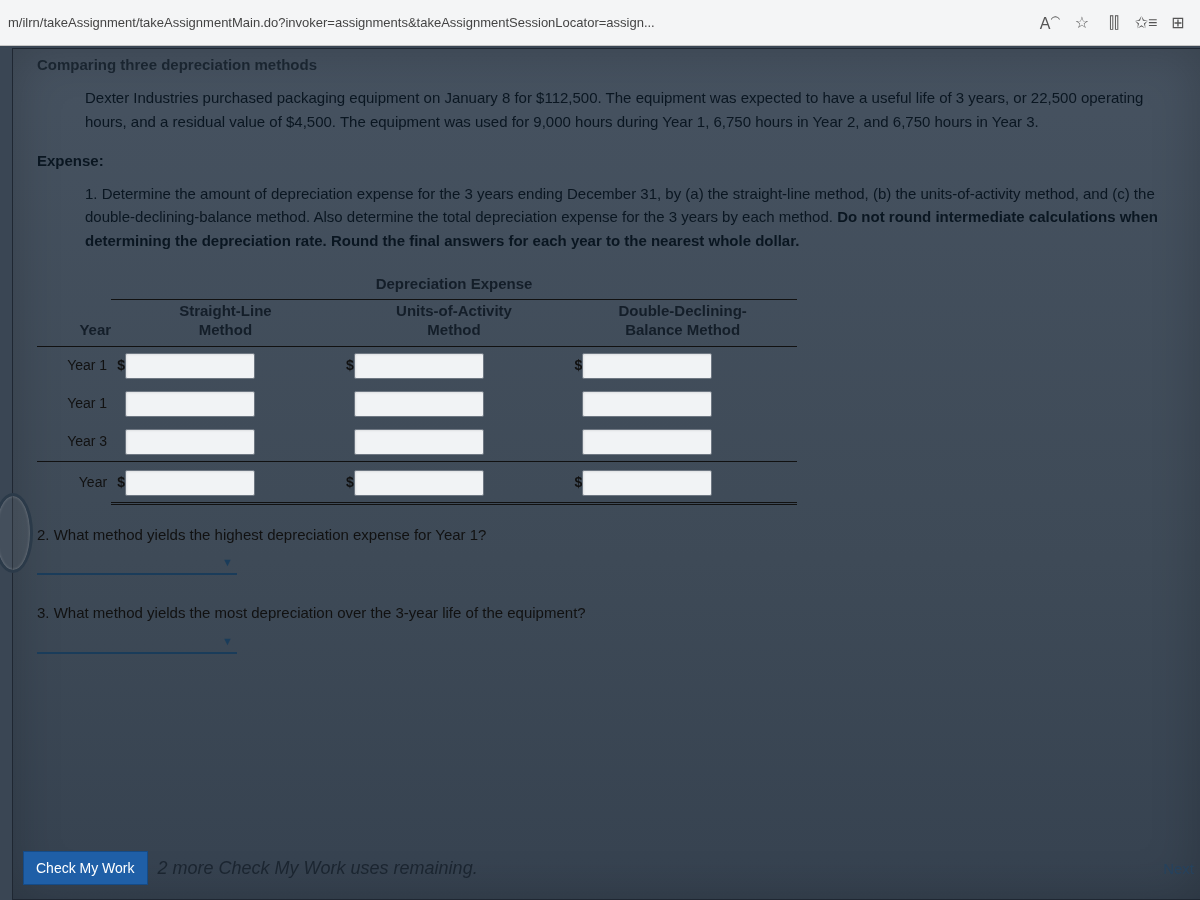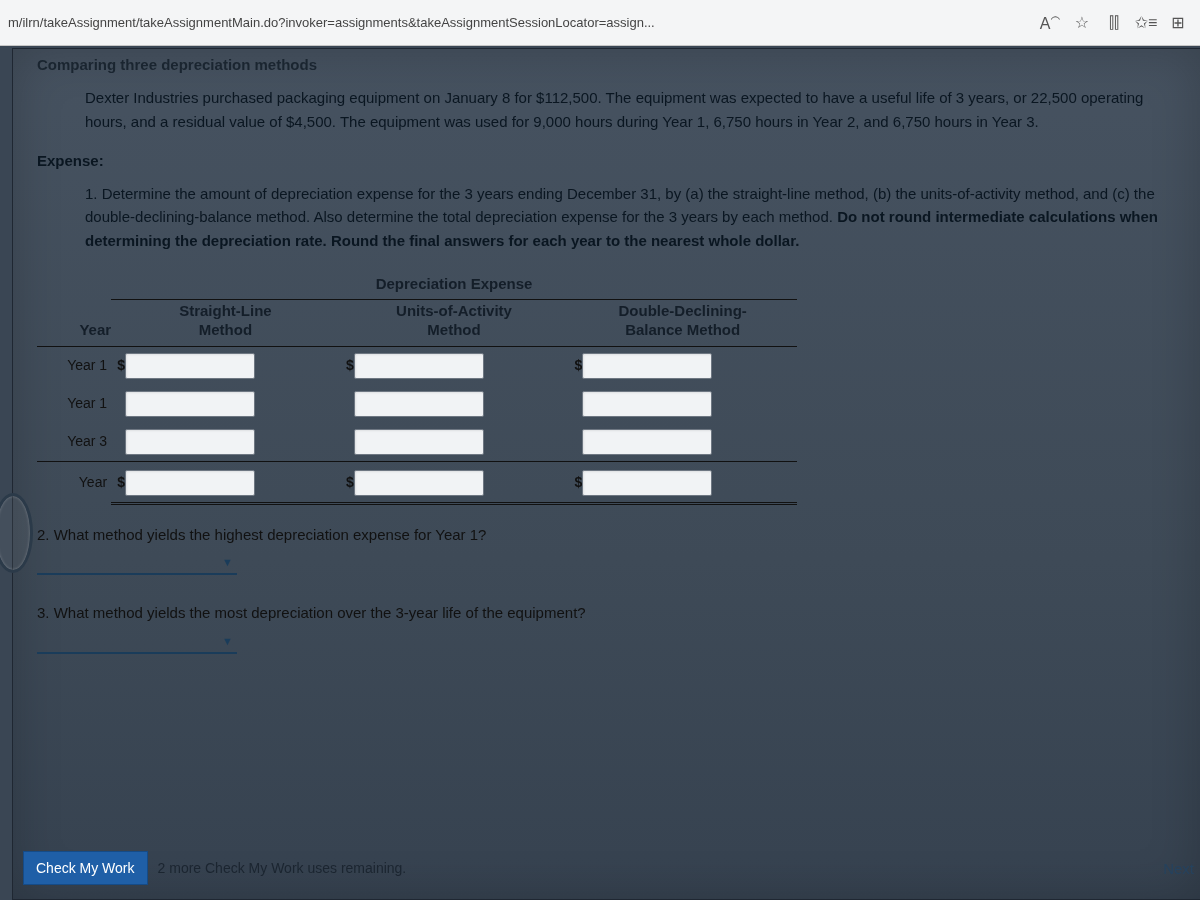--- a/index.html
+++ b/index.html
@@ -134,21 +134,22 @@
   .check-btn {
     background: #1f5fa7;
     color: #fff;
     border: 1px solid #154b87;
     padding: 8px 12px;
     font-size: 14px;
     cursor: pointer;
   }
   .remain {
     color: #1b2530;
-    font-size: 14px;
+    font-size: 18px;
+    font-style: italic;
   }
   .next {
     position: absolute;
     right: 6px;
     color: #25425e;
     font-size: 15px;
     cursor: pointer;
   }
   .halo {
     position: absolute;

